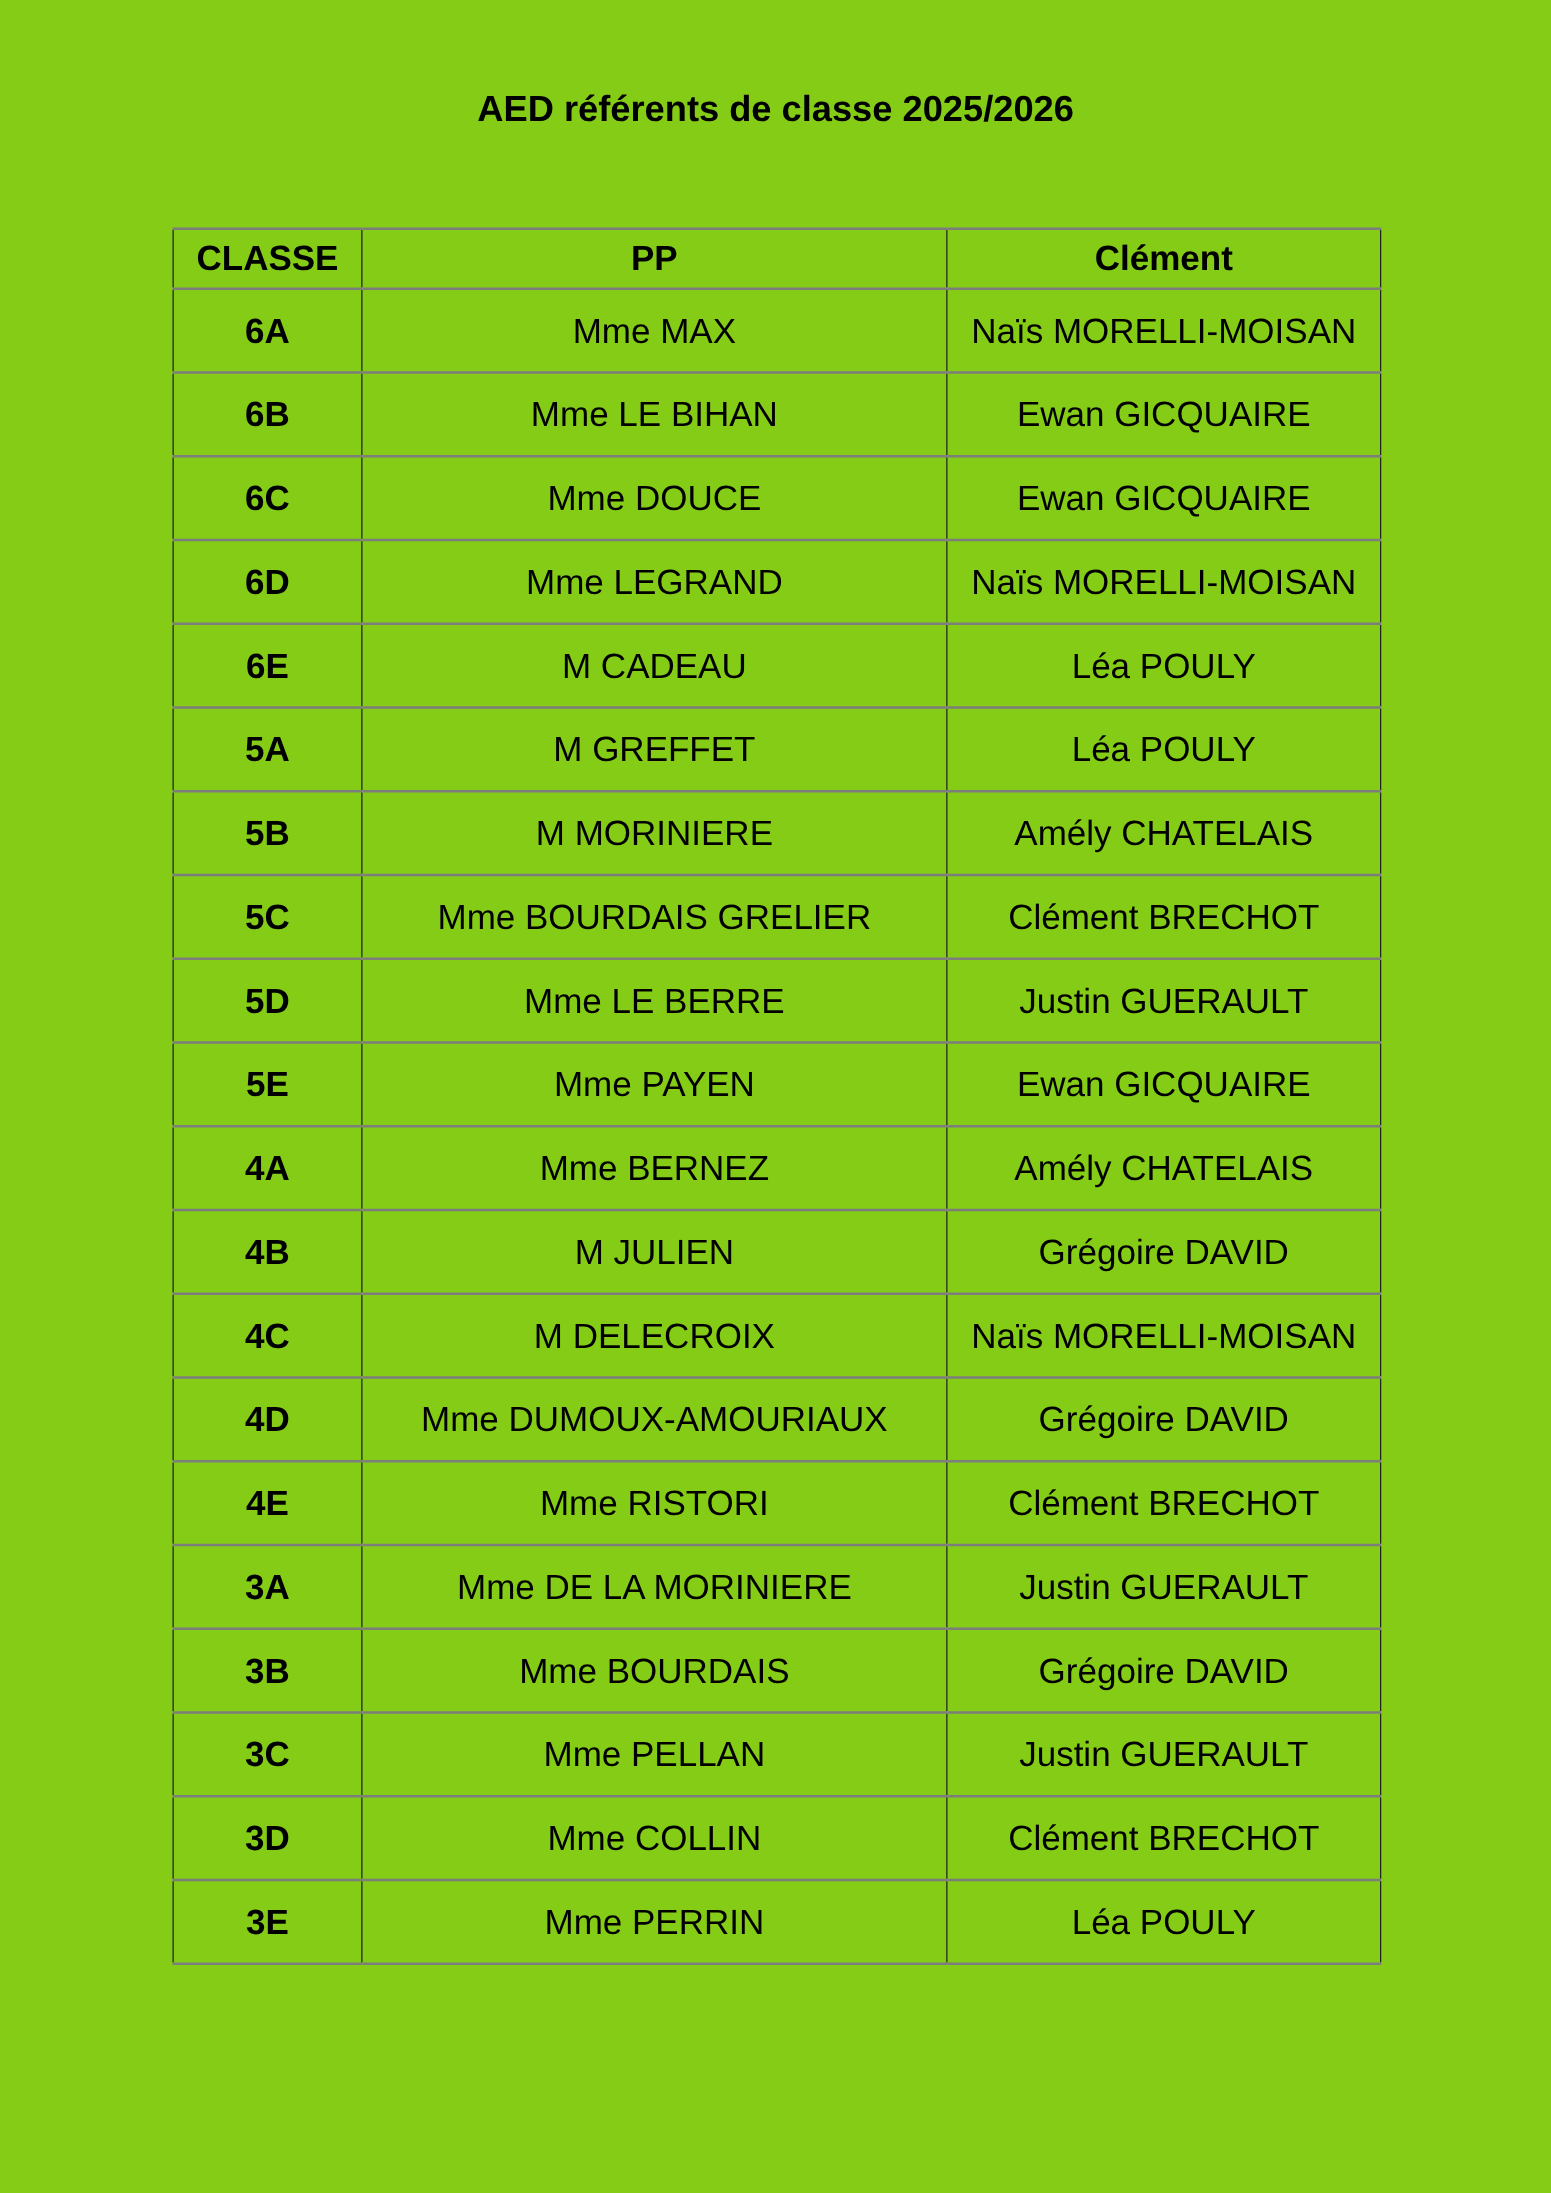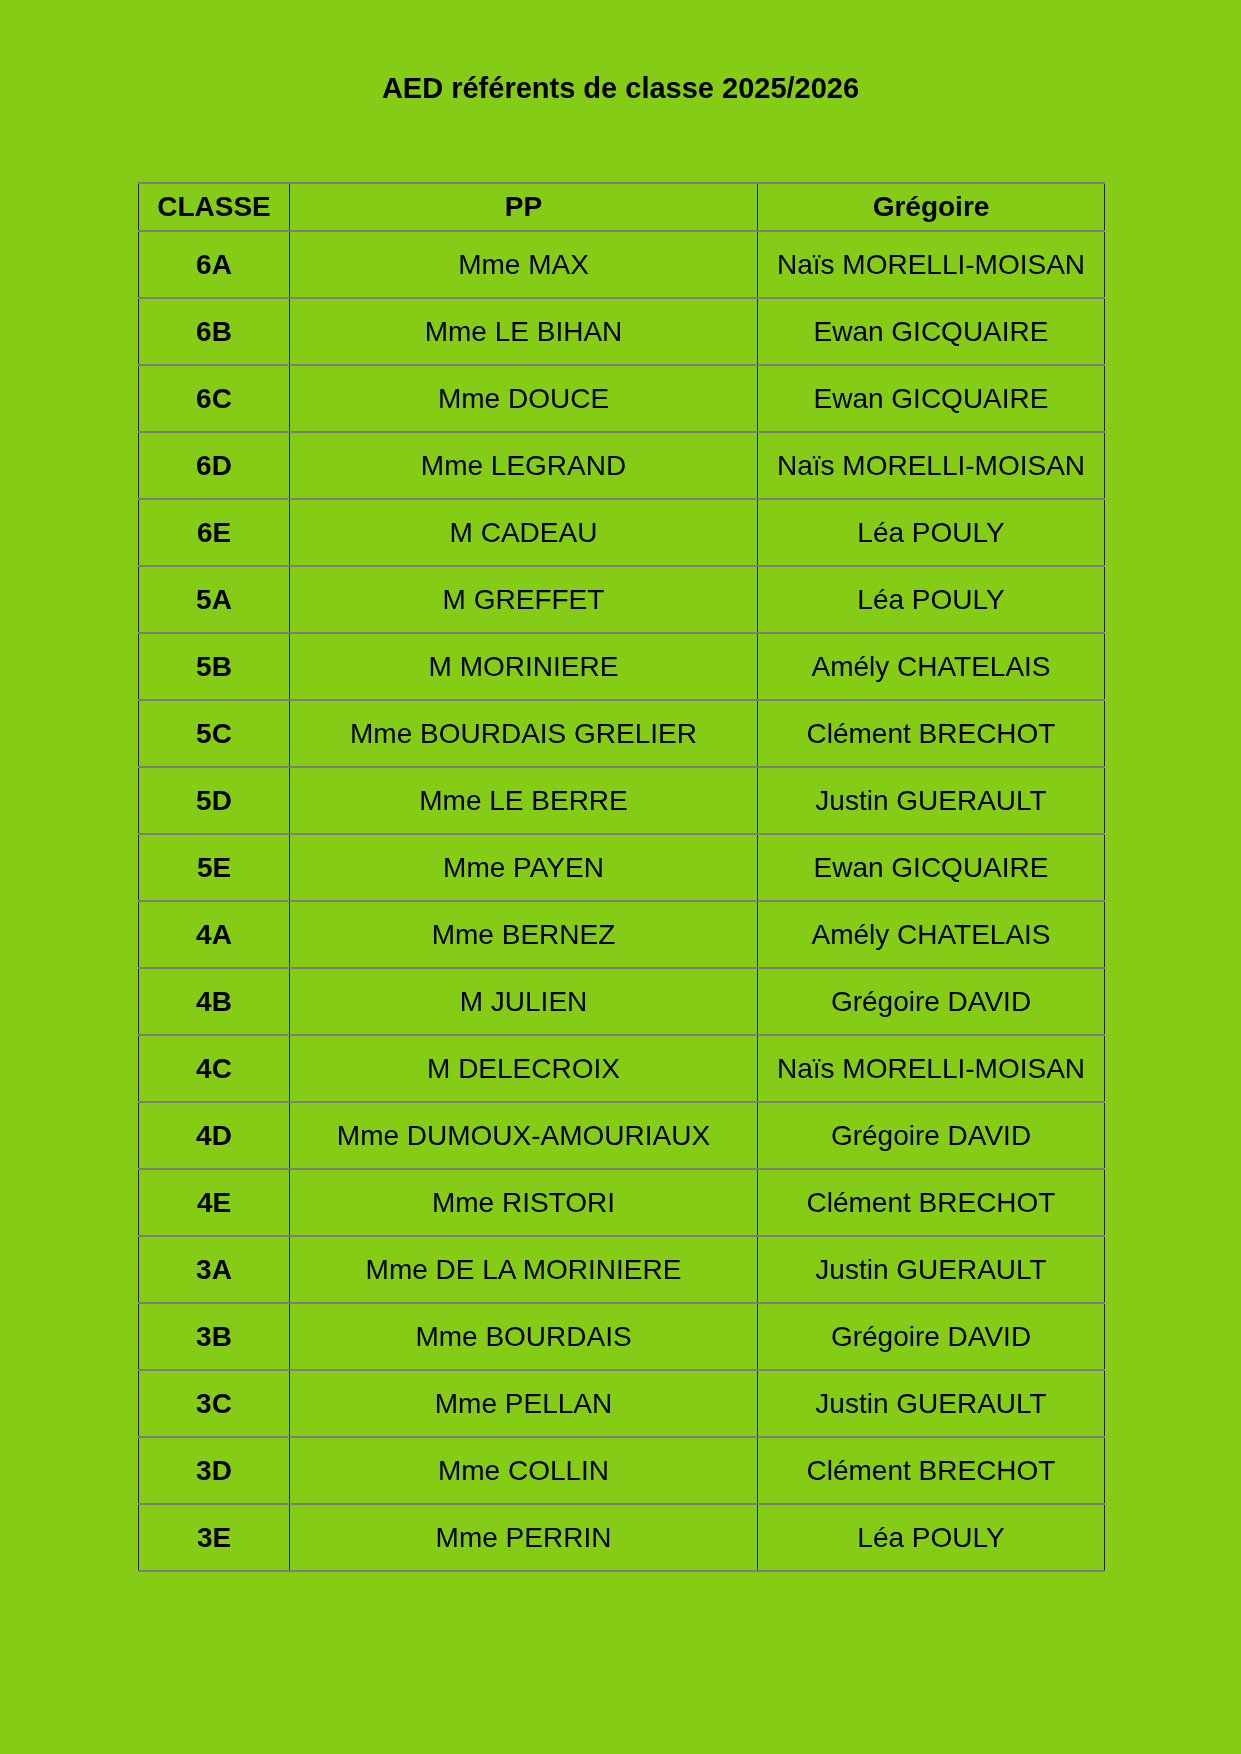--- a/index.html
+++ b/index.html
@@ -77,21 +77,21 @@
   <table class="referents">
     <colgroup>
       <col class="c-classe">
       <col class="c-pp">
       <col class="c-referent">
     </colgroup>
     <thead>
       <tr>
         <th>CLASSE</th>
         <th>PP</th>
-        <th>Grégoire</th>
+        <th>Clément</th>
       </tr>
     </thead>
     <tbody id="table-body">
         <tr>
           <td class="classe-cell">6A</td>
           <td class="pp-cell">Mme MAX</td>
           <td class="referent-cell">Naïs MORELLI-MOISAN</td>
         </tr>
         <tr>
           <td class="classe-cell">6B</td>

